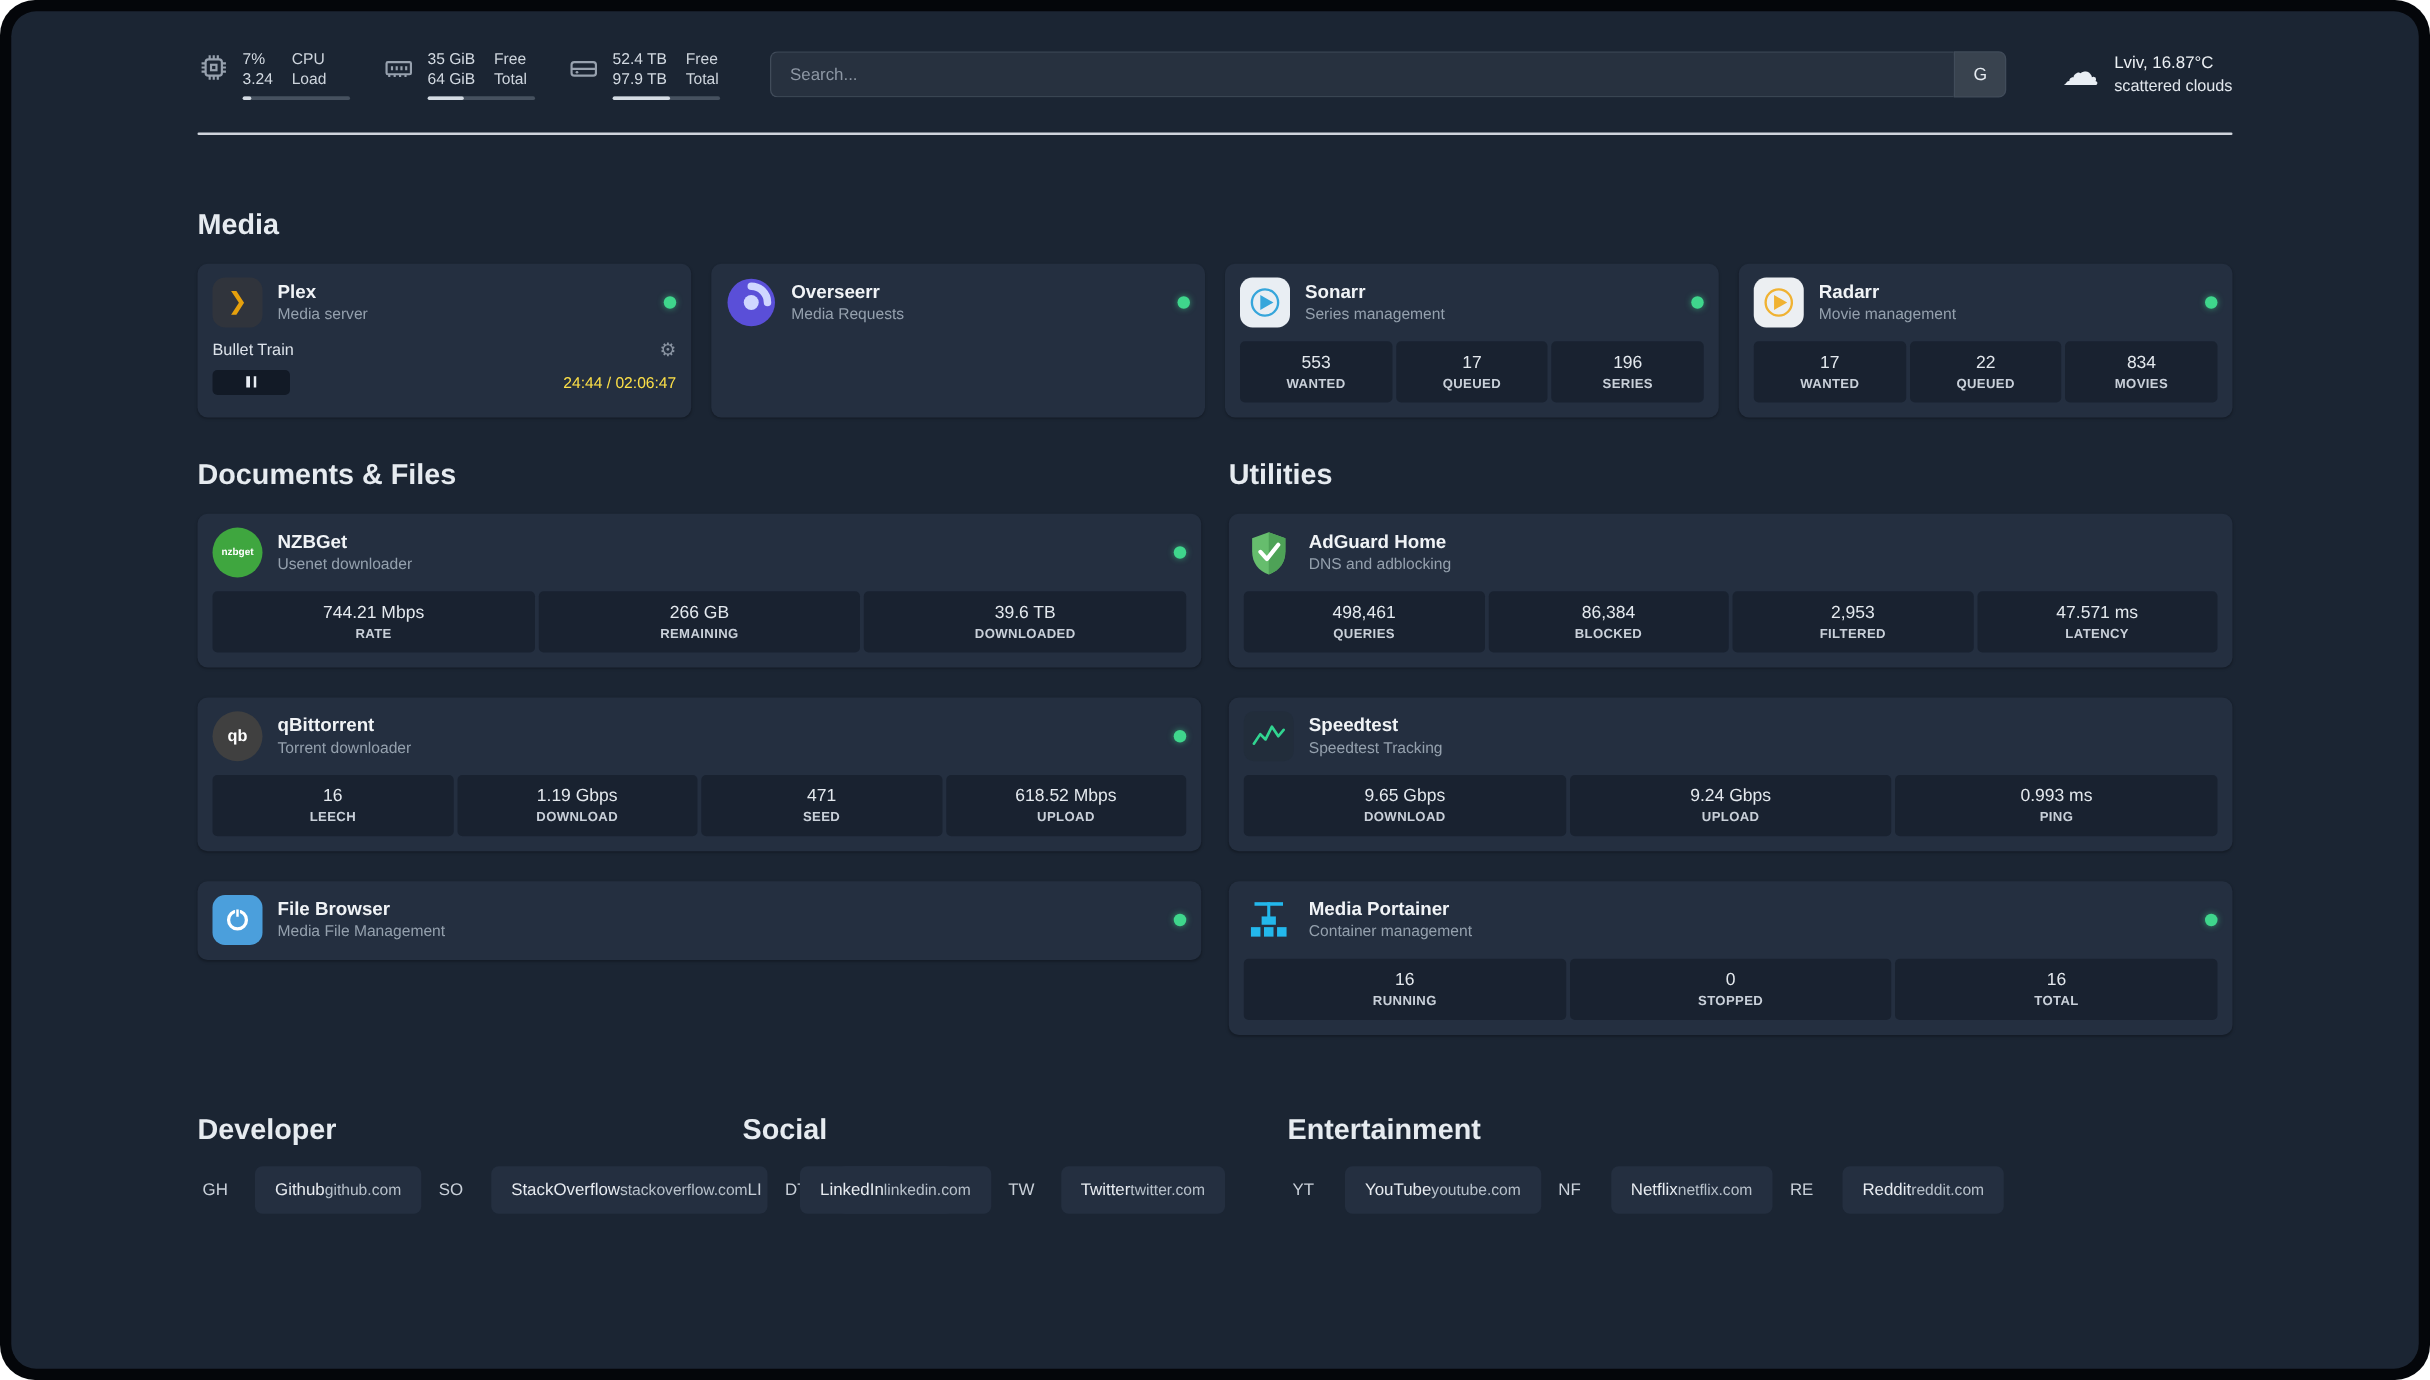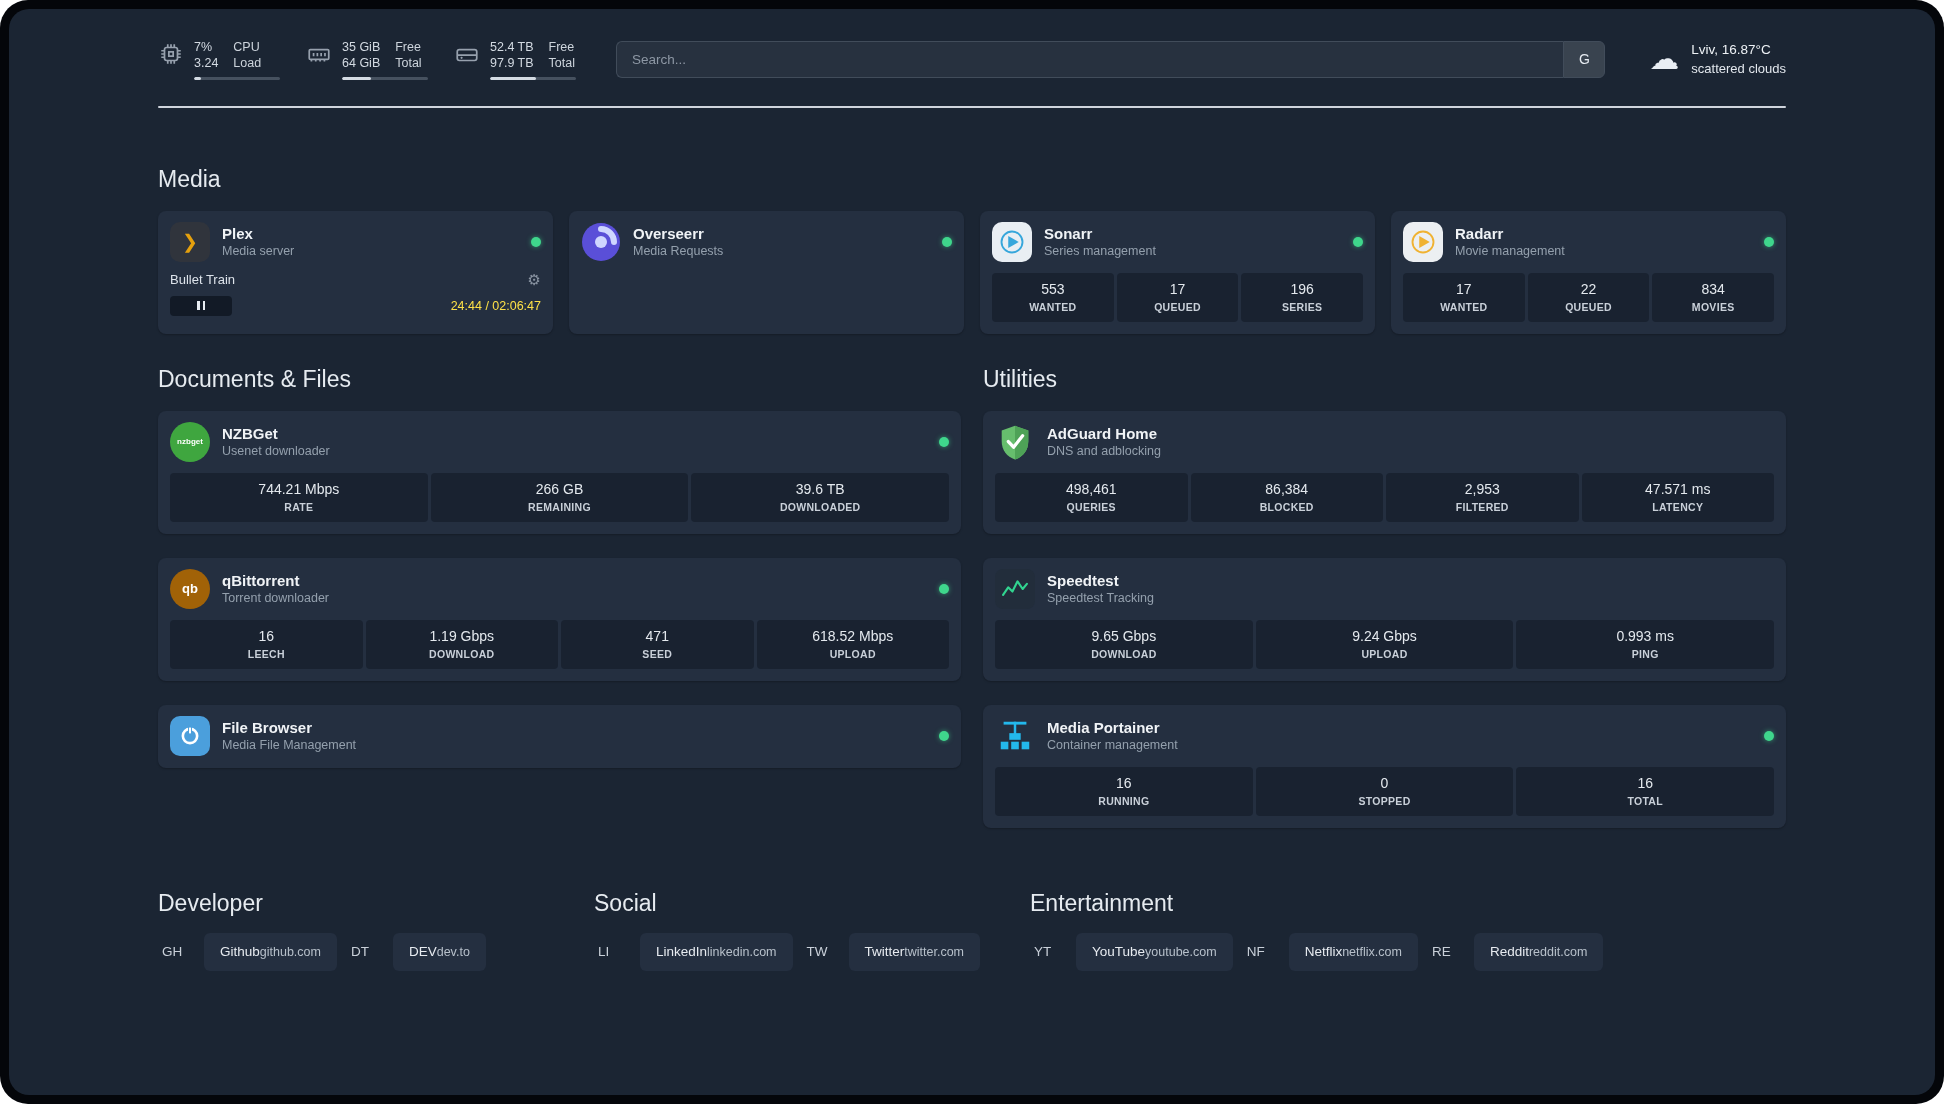--- a/index.html
+++ b/index.html
@@ -30,21 +30,21 @@
 
   .weather { display:flex; align-items:center; gap:12px; }
   .cloud-glyph { font-size:30px; color:#e9eef4; line-height:1; }
   .wx-text { display:flex; flex-direction:column; line-height:1.35; }
   .wx-loc { font-size:13.5px; color:#edf1f5; }
   .wx-sub { font-size:13px; color:#e2e7ed; }
 
   .divider { height:2px; background:#e3e8ee; opacity:.9; margin-top:26px; border-radius:1px; }
 
   
-  .sec-title { font-size:23px; font-weight:400; color:#e6ebf0; }
+  .sec-title { font-size:23px; font-weight:700; color:#e6ebf0; }
   .sec-title.media-t { margin-top:58px; margin-bottom:18px; }
   .col .sec-title { margin-bottom:18px; }
   .bm-title { margin-bottom:16px; }
 
   
   .media-row { display:grid; grid-template-columns:repeat(4,1fr); gap:16px; }
   .card { background:#242f40; border-radius:8px; padding:11px 12px 12px; box-shadow:0 1px 2px rgba(0,0,0,.25); cursor:pointer; }
   .card-head { display:flex; align-items:center; gap:12px; }
   .icon40 { width:40px; height:40px; flex:0 0 auto; display:flex; align-items:center; justify-content:center; border-radius:10px; }
   .head-text { display:flex; flex-direction:column; }
@@ -69,21 +69,21 @@
 
   
   .two-col { display:grid; grid-template-columns:1fr 1fr; gap:22px; margin-top:32px; align-items:start; }
   .col-stack { display:flex; flex-direction:column; gap:24px; }
 
   
   .plex-bg { background:#30343c; }
   .plex-chev { color:#e5a00d; font-weight:700; font-size:19px; }
   .nzb-bg { background:#3fa63f; border-radius:50%; }
   .nzb-txt { color:#fff; font-size:8px; font-weight:700; }
-  .qb-bg { background:#a16207; border-radius:50%; }
+  .qb-bg { background:#404040; border-radius:50%; }
   .qb-txt { color:#fff; font-size:13px; font-weight:700; }
   .fb-bg { background:#4b9fdc; }
   .sonarr-bg { background:#e9eef3; }
   .radarr-bg { background:#eceff2; }
   .st-bg { background:#222d3b; border-radius:8px; }
 
   
   .bookmarks { display:grid; grid-template-columns:392px 392px 392px; column-gap:44px; margin-top:62px; padding-bottom:40px; }
   .bm-list { display:flex; gap:10px; }
   .bm { display:flex; align-items:center; cursor:pointer; }
@@ -493,20 +493,27 @@
       <h2 class="sec-title bm-title">Developer</h2>
       <div class="bm-list">
         <div class="bm">
           <span class="bm-abbr">GH</span>
           <span class="bm-pill">
                   <span class="bm-name">Github</span>
                   <span class="bm-url">github.com</span>
                 </span>
         </div>
         <div class="bm">
+          <span class="bm-abbr">SO</span>
+          <span class="bm-pill">
+                  <span class="bm-name">StackOverflow</span>
+                  <span class="bm-url">stackoverflow.com</span>
+                </span>
+        </div>
+        <div class="bm">
           <span class="bm-abbr">DT</span>
           <span class="bm-pill">
                   <span class="bm-name">DEV</span>
                   <span class="bm-url">dev.to</span>
                 </span>
         </div>
       </div>
     </div>
 
     <div class="bm-group">

